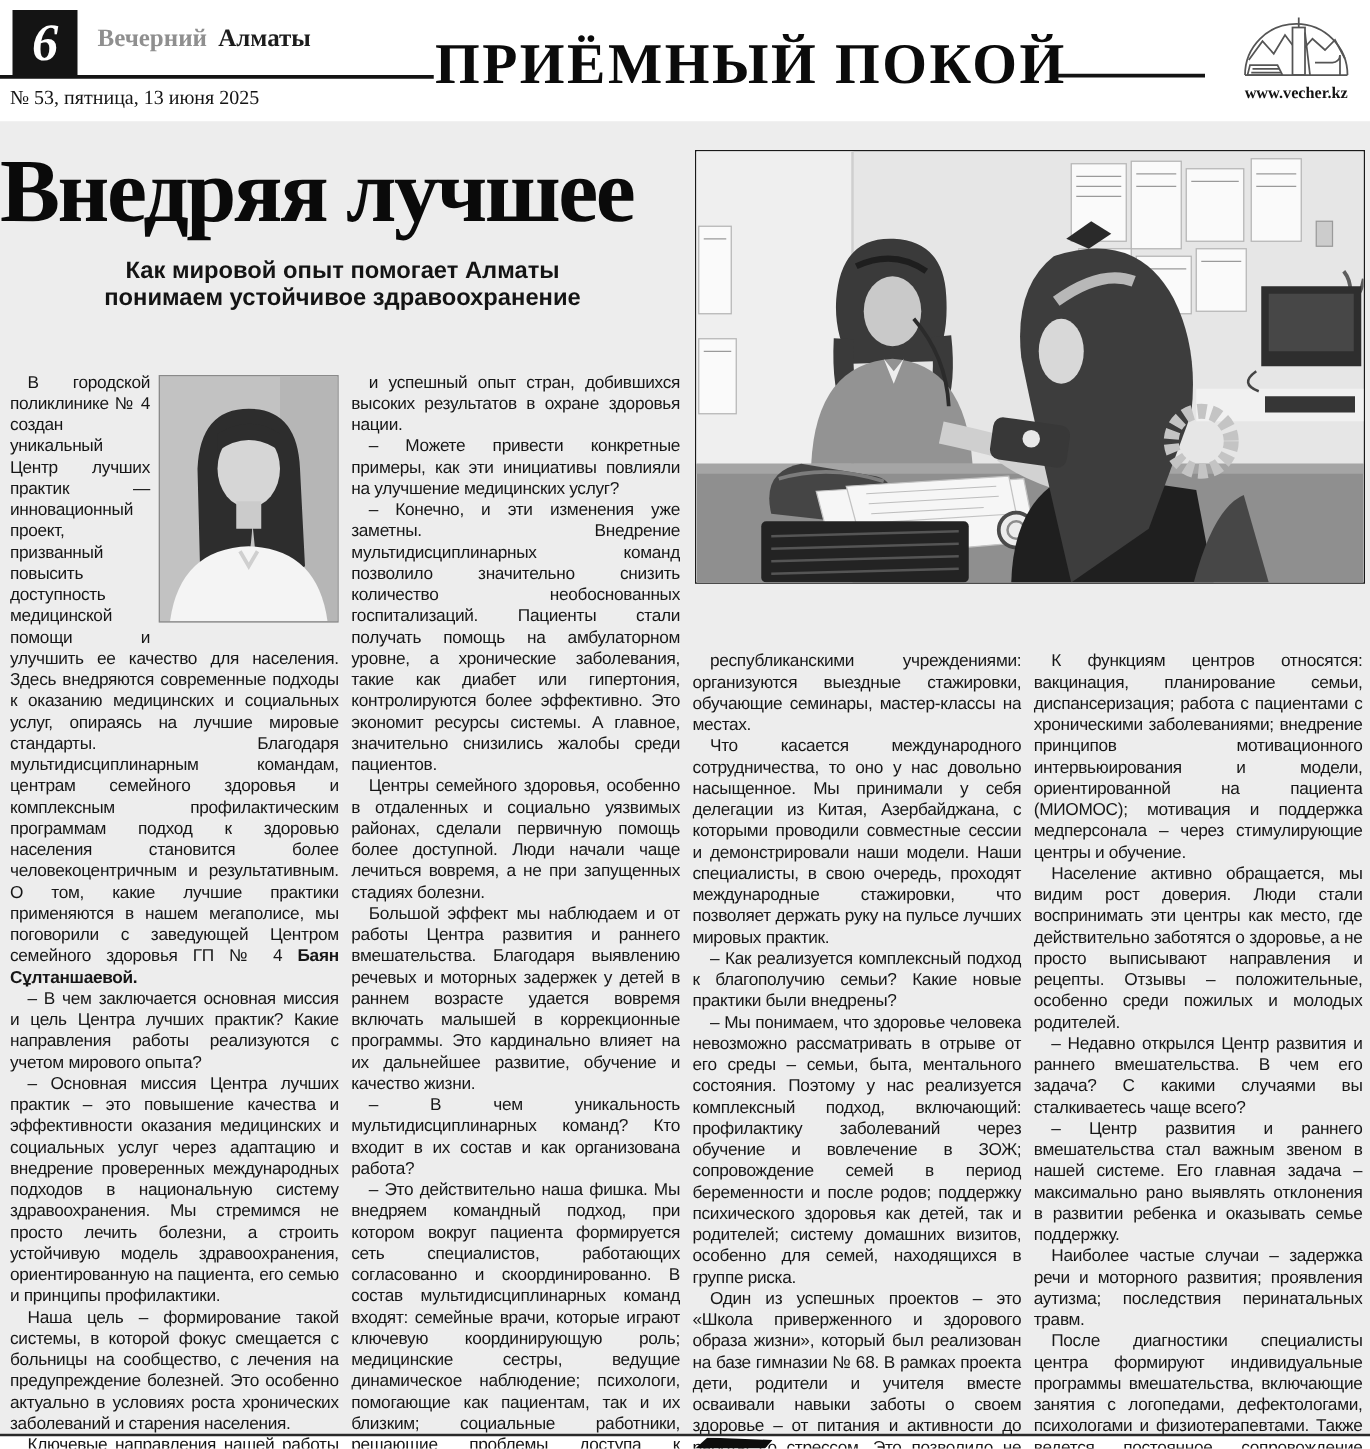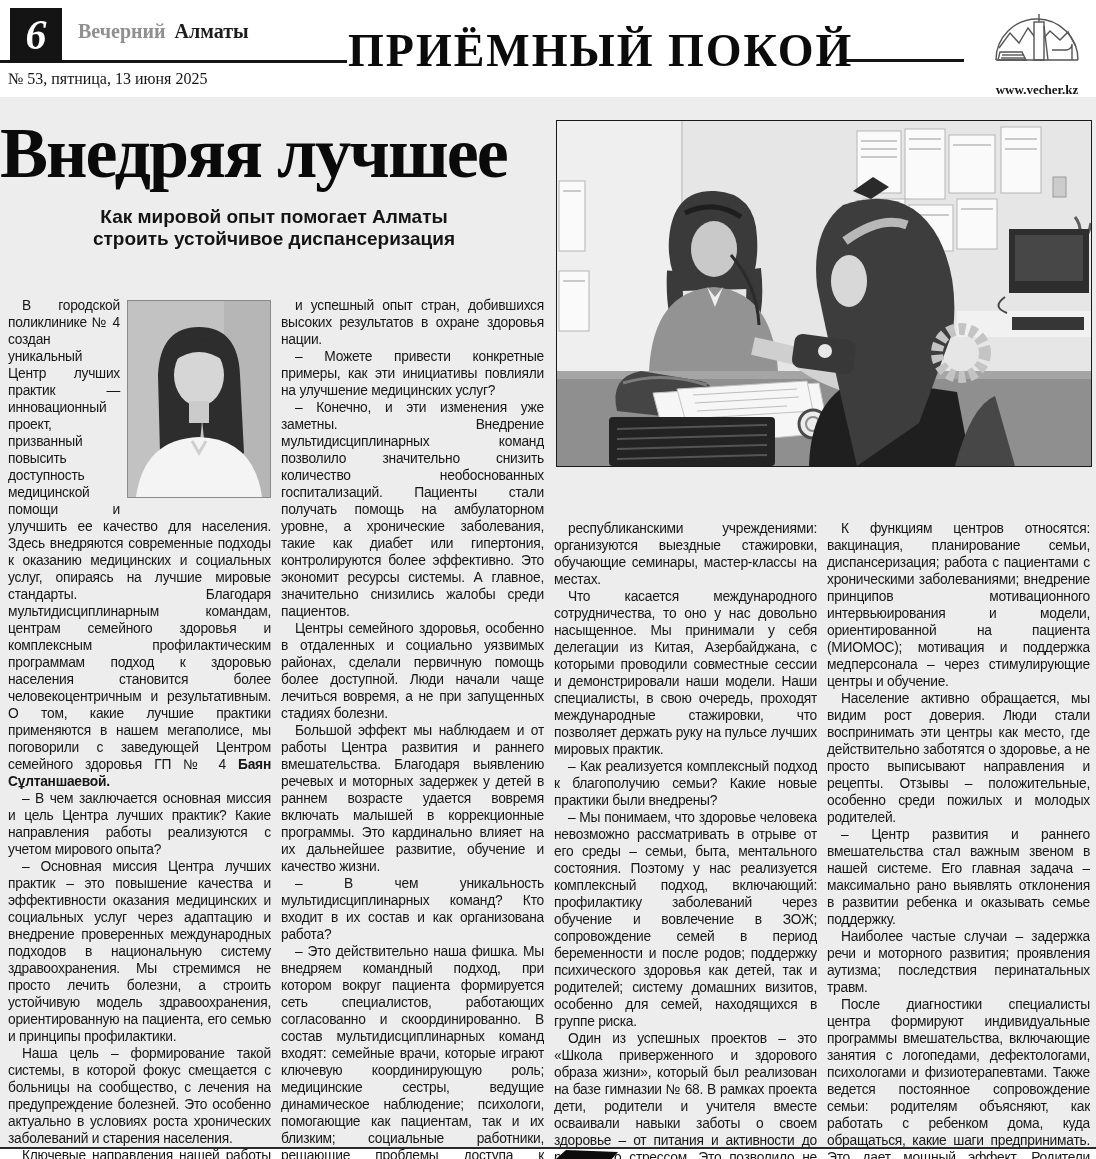--- a/index.html
+++ b/index.html
@@ -15,21 +15,21 @@
   .mh-black{color:#1c1c1c;}
   .rule-left{position:absolute;left:0;top:60px;width:347px;height:3px;background:#141414;}
   .rule-right{position:absolute;left:846px;top:59px;width:118px;height:3px;background:#141414;}
   .section-title{position:absolute;left:348px;top:24px;width:496px;text-align:right;
                  font-family:"Liberation Serif",serif;font-weight:bold;font-size:46px;
                  letter-spacing:2px;color:#0b0b0b;white-space:nowrap;}
   .issue-info{position:absolute;left:8px;top:70px;font-family:"Liberation Serif",serif;
               font-weight:normal;font-size:16px;color:#141414;}
   .logo{position:absolute;left:990px;top:2px;width:94px;height:62px;}
   .website{position:absolute;left:986px;top:66px;width:102px;text-align:center;
-           font-family:"Liberation Serif",serif;font-weight:bold;font-size:13px;color:#141414;margin-top:16px;}
+           font-family:"Liberation Serif",serif;font-weight:bold;font-size:13px;color:#141414;}
   
   .article-bg{position:absolute;left:0;top:97px;width:1096px;height:1050px;background:#ededed;}
   .title{position:absolute;left:0;top:116px;width:548px;
          font-family:"Liberation Serif",serif;font-weight:bold;font-size:72px;line-height:1.05;
          letter-spacing:-2px;color:#0a0a0a;}
   .subtitle{position:absolute;left:0;top:206px;width:548px;text-align:center;
             font-weight:bold;font-size:19px;line-height:22px;color:#141414;}
   .photo{position:absolute;left:556px;top:120px;width:534px;height:345px;border:1px solid #1a1a1a;
          background:#dcdcdc;overflow:hidden;}
   .photo svg{display:block;width:100%;height:100%;}
@@ -82,21 +82,21 @@
       <line x1="6" y1="58" x2="88" y2="58"></line>
     </svg>
   </div>
   <div class="website">www.vecher.kz</div>
 
   <div class="article-bg"></div>
 
   <div class="title">Внедряя лучшее</div>
   <div class="subtitle">
     <div>Как мировой опыт помогает Алматы</div>
-    <div>строить устойчивое диспансеризация</div>
+    <div>понимаем устойчивое здравоохранение</div>
   </div>
 
   <div class="photo">
     <svg viewBox="0 0 534 345" preserveAspectRatio="none">
       <rect width="534" height="345" fill="#e6e6e6"></rect>
       <rect width="125" height="345" fill="#efefef"></rect>
       <line x1="125" y1="0" x2="125" y2="250" stroke="#cfcfcf" stroke-width="2"></line>
 
       <g fill="#fafafa" stroke="#b5b5b5">
         <rect x="300" y="10" width="44" height="62"></rect>
@@ -217,20 +217,21 @@
   <div class="col col-3">
       <p class="para"><span>республиканскими учреждениями: организуются выездные стажировки, обучающие семинары, мастер-классы на местах.</span></p>
       <p class="para"><span>Что касается международного сотрудничества, то оно у нас довольно насыщенное. Мы принимали у себя делегации из Китая, Азербайджана, с которыми проводили совместные сессии и демонстрировали наши модели. Наши специалисты, в свою очередь, проходят международные стажировки, что позволяет держать руку на пульсе лучших мировых практик.</span></p>
       <p class="para q"><span>– Как реализуется комплексный подход к благополучию семьи? Какие новые практики были внедрены?</span></p>
       <p class="para"><span>– Мы понимаем, что здоровье человека невозможно рассматривать в отрыве от его среды – семьи, быта, ментального состояния. Поэтому у нас реализуется комплексный подход, включающий: профилактику заболеваний через обучение и вовлечение в ЗОЖ; сопровождение семей в период беременности и после родов; поддержку психического здоровья как детей, так и родителей; систему домашних визитов, особенно для семей, находящихся в группе риска.</span></p>
       <p class="para"><span>Один из успешных проектов – это «Школа приверженного и здорового образа жизни», который был реализован на базе гимназии № 68. В рамках проекта дети, родители и учителя вместе осваивали навыки заботы о своем здоровье – от питания и активности до работы со стрессом. Это позволило не только повысить медицинскую грамотность, но и сплотить школьное сообщество вокруг идеи здоровья.</span></p>
     </div>
   <div class="col col-4">
       <p class="para"><span>К функциям центров относятся: вакцинация, планирование семьи, диспансеризация; работа с пациентами с хроническими заболеваниями; внедрение принципов мотивационного интервьюирования и модели, ориентированной на пациента (МИОМОС); мотивация и поддержка медперсонала – через стимулирующие центры и обучение.</span></p>
       <p class="para"><span>Население активно обращается, мы видим рост доверия. Люди стали воспринимать эти центры как место, где действительно заботятся о здоровье, а не просто выписывают направления и рецепты. Отзывы – положительные, особенно среди пожилых и молодых родителей.</span></p>
+      <p class="para q"><span>– Недавно открылся Центр развития и раннего вмешательства. В чем его задача? С какими случаями вы сталкиваетесь чаще всего?</span></p>
       <p class="para"><span>– Центр развития и раннего вмешательства стал важным звеном в нашей системе. Его главная задача – максимально рано выявлять отклонения в развитии ребенка и оказывать семье поддержку.</span></p>
       <p class="para"><span>Наиболее частые случаи – задержка речи и моторного развития; проявления аутизма; последствия перинатальных травм.</span></p>
       <p class="para"><span>После диагностики специалисты центра формируют индивидуальные программы вмешательства, включающие занятия с логопедами, дефектологами, психологами и физиотерапевтами. Также ведется постоянное сопровождение семьи: родителям объясняют, как работать с ребенком дома, куда обращаться, какие шаги предпринимать. Это дает мощный эффект. Родители чувствуют себя не одинокими, дети получают шанс на полноценное развитие, а общество в целом – здоровое будущее поколение.</span></p>
     </div>
 
   <div class="bottom-rule"></div>
   <div class="next-article-fragment"></div>
 
 </div>
 

